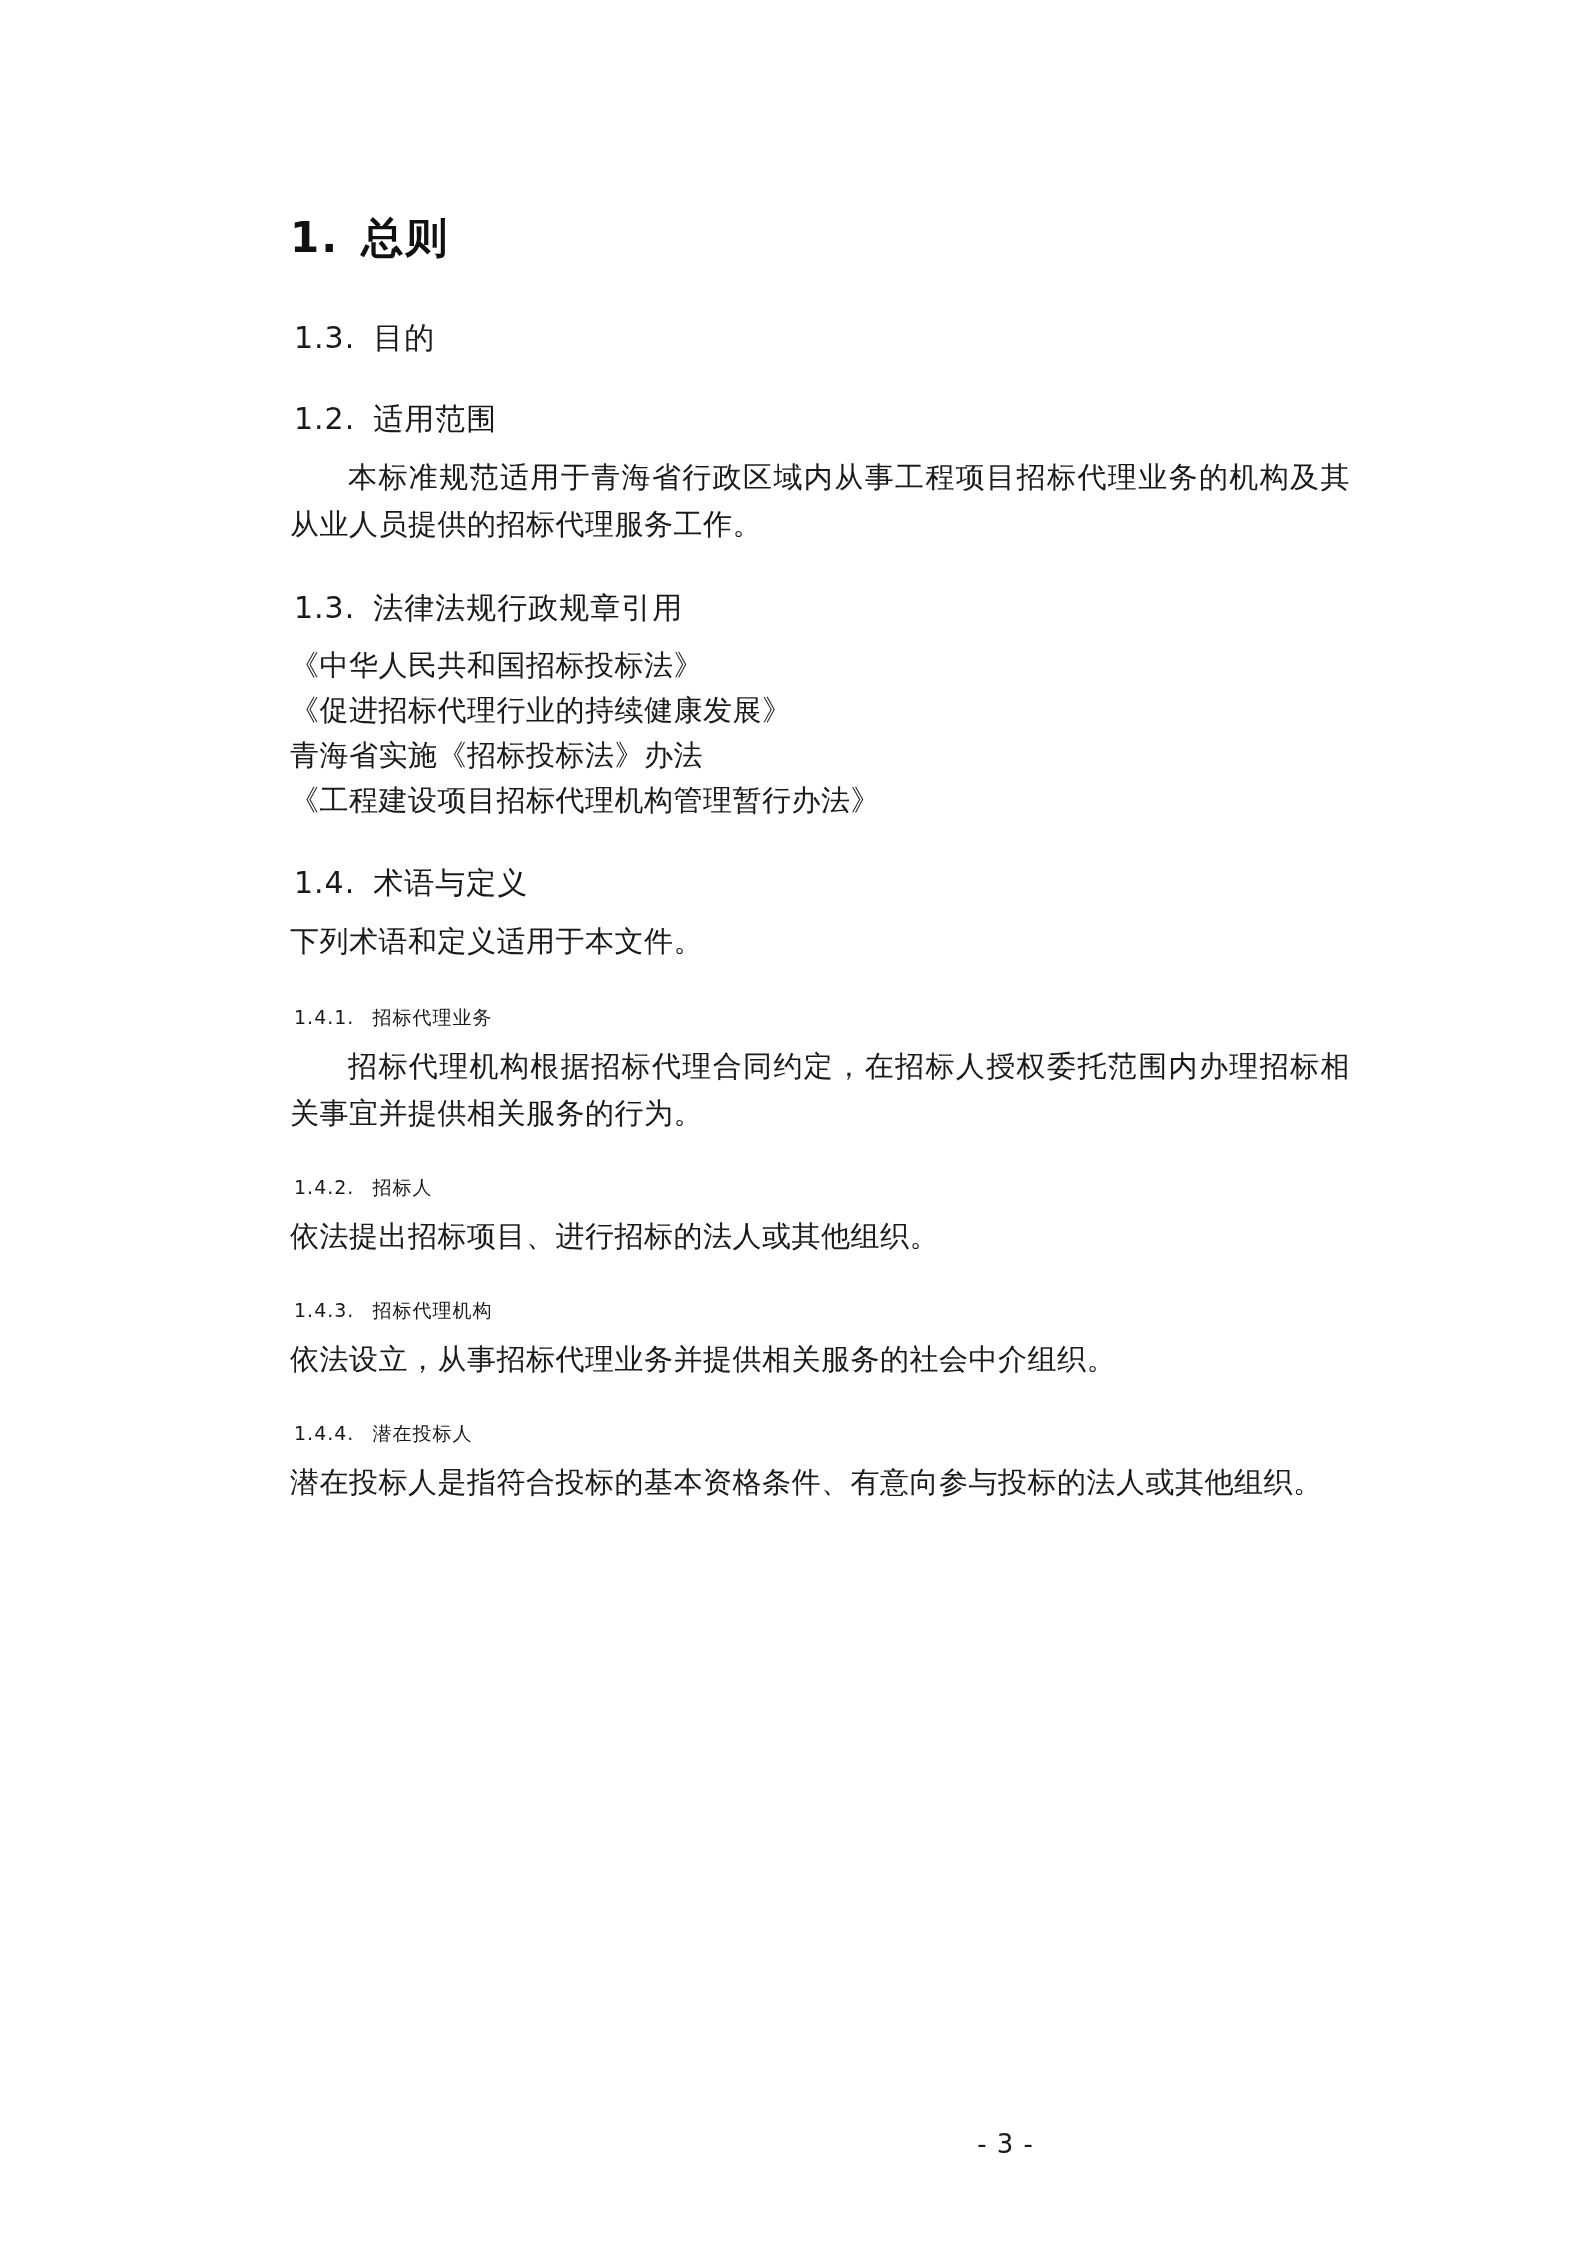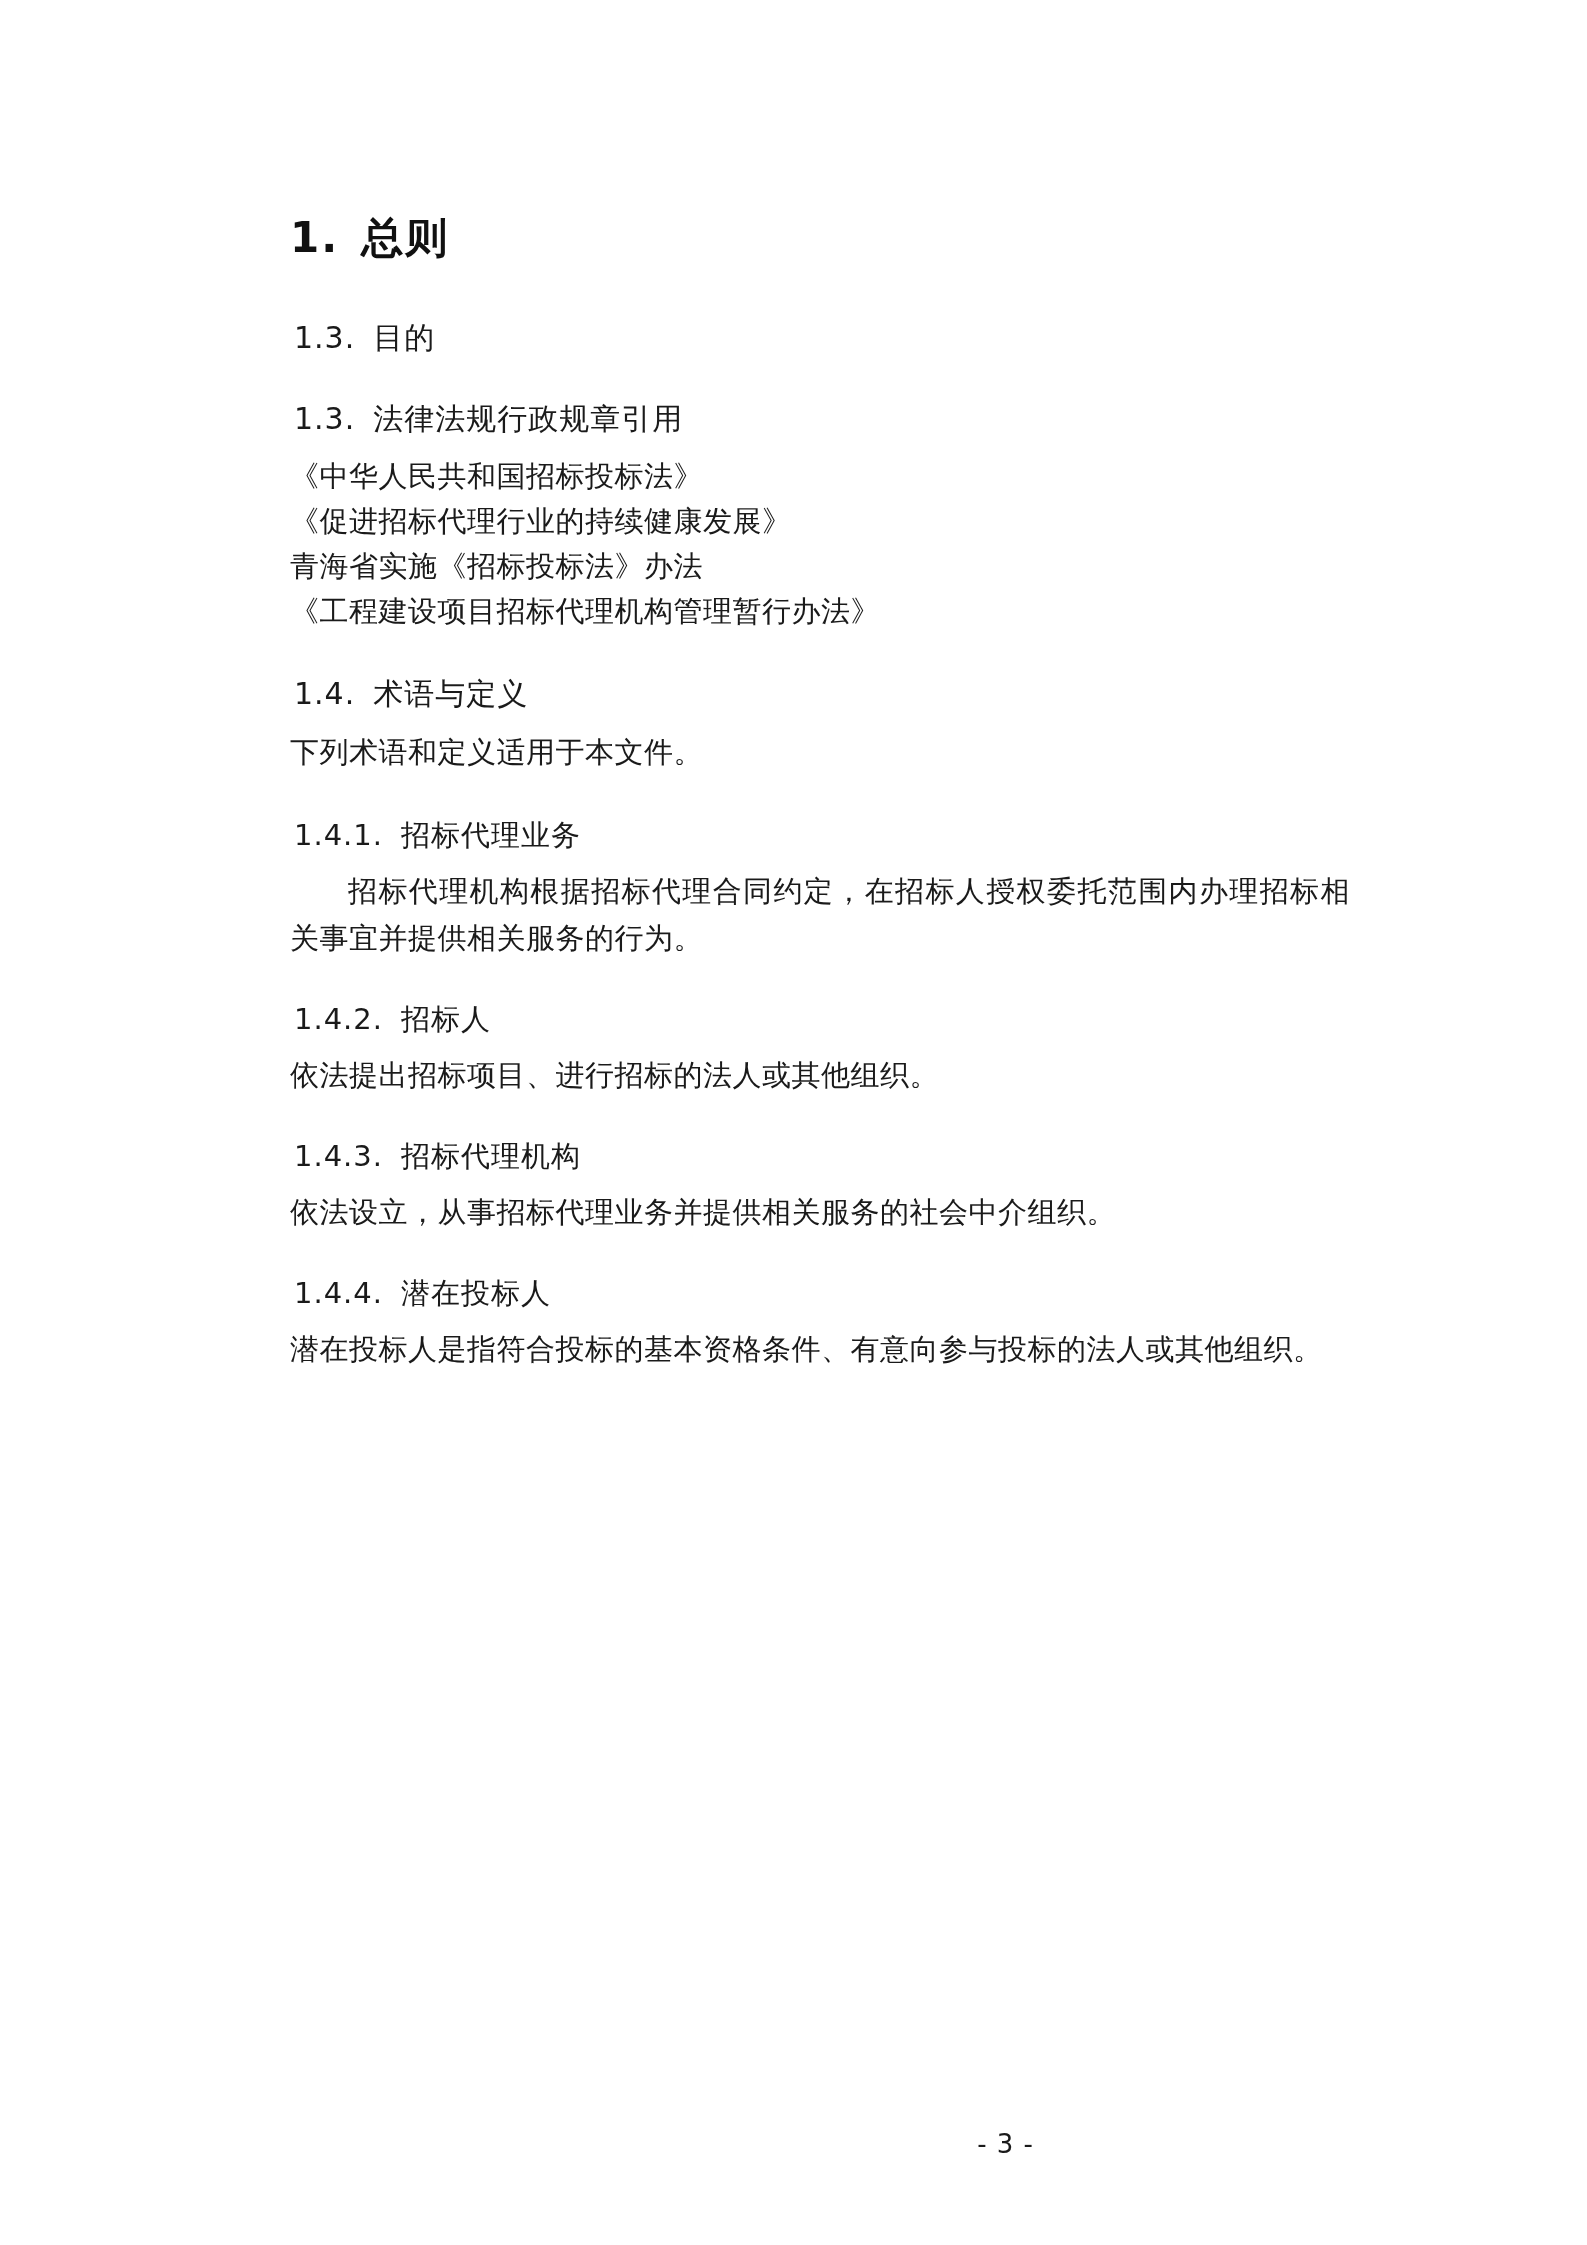--- a/index.html
+++ b/index.html
@@ -73,21 +73,21 @@
     font-family: Liberation Sans, sans-serif;
     color: #1a1a1a;
   }
   .law-list {
     margin-top: 4px;
   }
   .term-block {
     margin-bottom: 38px;
   }
   .term-head {
-    font-size: 29px;
+    font-size: 19px;
     margin: 0 0 12px 0;
     padding-left: 4px;
     letter-spacing: 1px;
     font-family: "DejaVu Sans", "Liberation Sans", sans-serif;
   }
   .term-head .num {
     margin-right: 18px;
   }
   .page-number {
     position: absolute;
@@ -108,20 +108,26 @@
     <h1 class="section-title">
       <span class="num">1.</span><span>总则</span>
     </h1>
 
     <div class="block">
       <div class="sub-head">
         <span class="num">1.3.</span><span>目的</span>
       </div>
     </div>
 
+    <div class="block">
+      <div class="sub-head">
+        <span class="num">1.2.</span><span>适用范围</span>
+      </div>
+      <p class="body-text indent">本标准规范适用于青海省行政区域内从事工程项目招标代理业务的机构及其从业人员提供的招标代理服务工作。</p>
+    </div>
 
     <div class="block">
       <div class="sub-head">
         <span class="num">1.3.</span><span>法律法规行政规章引用</span>
       </div>
       <div class="law-list">
         <p class="law-line">《中华人民共和国招标投标法》</p>
         <p class="law-line">《促进招标代理行业的持续健康发展》</p>
         <p class="law-line">青海省实施《招标投标法》办法</p>
         <p class="law-line">《工程建设项目招标代理机构管理暂行办法》</p>

